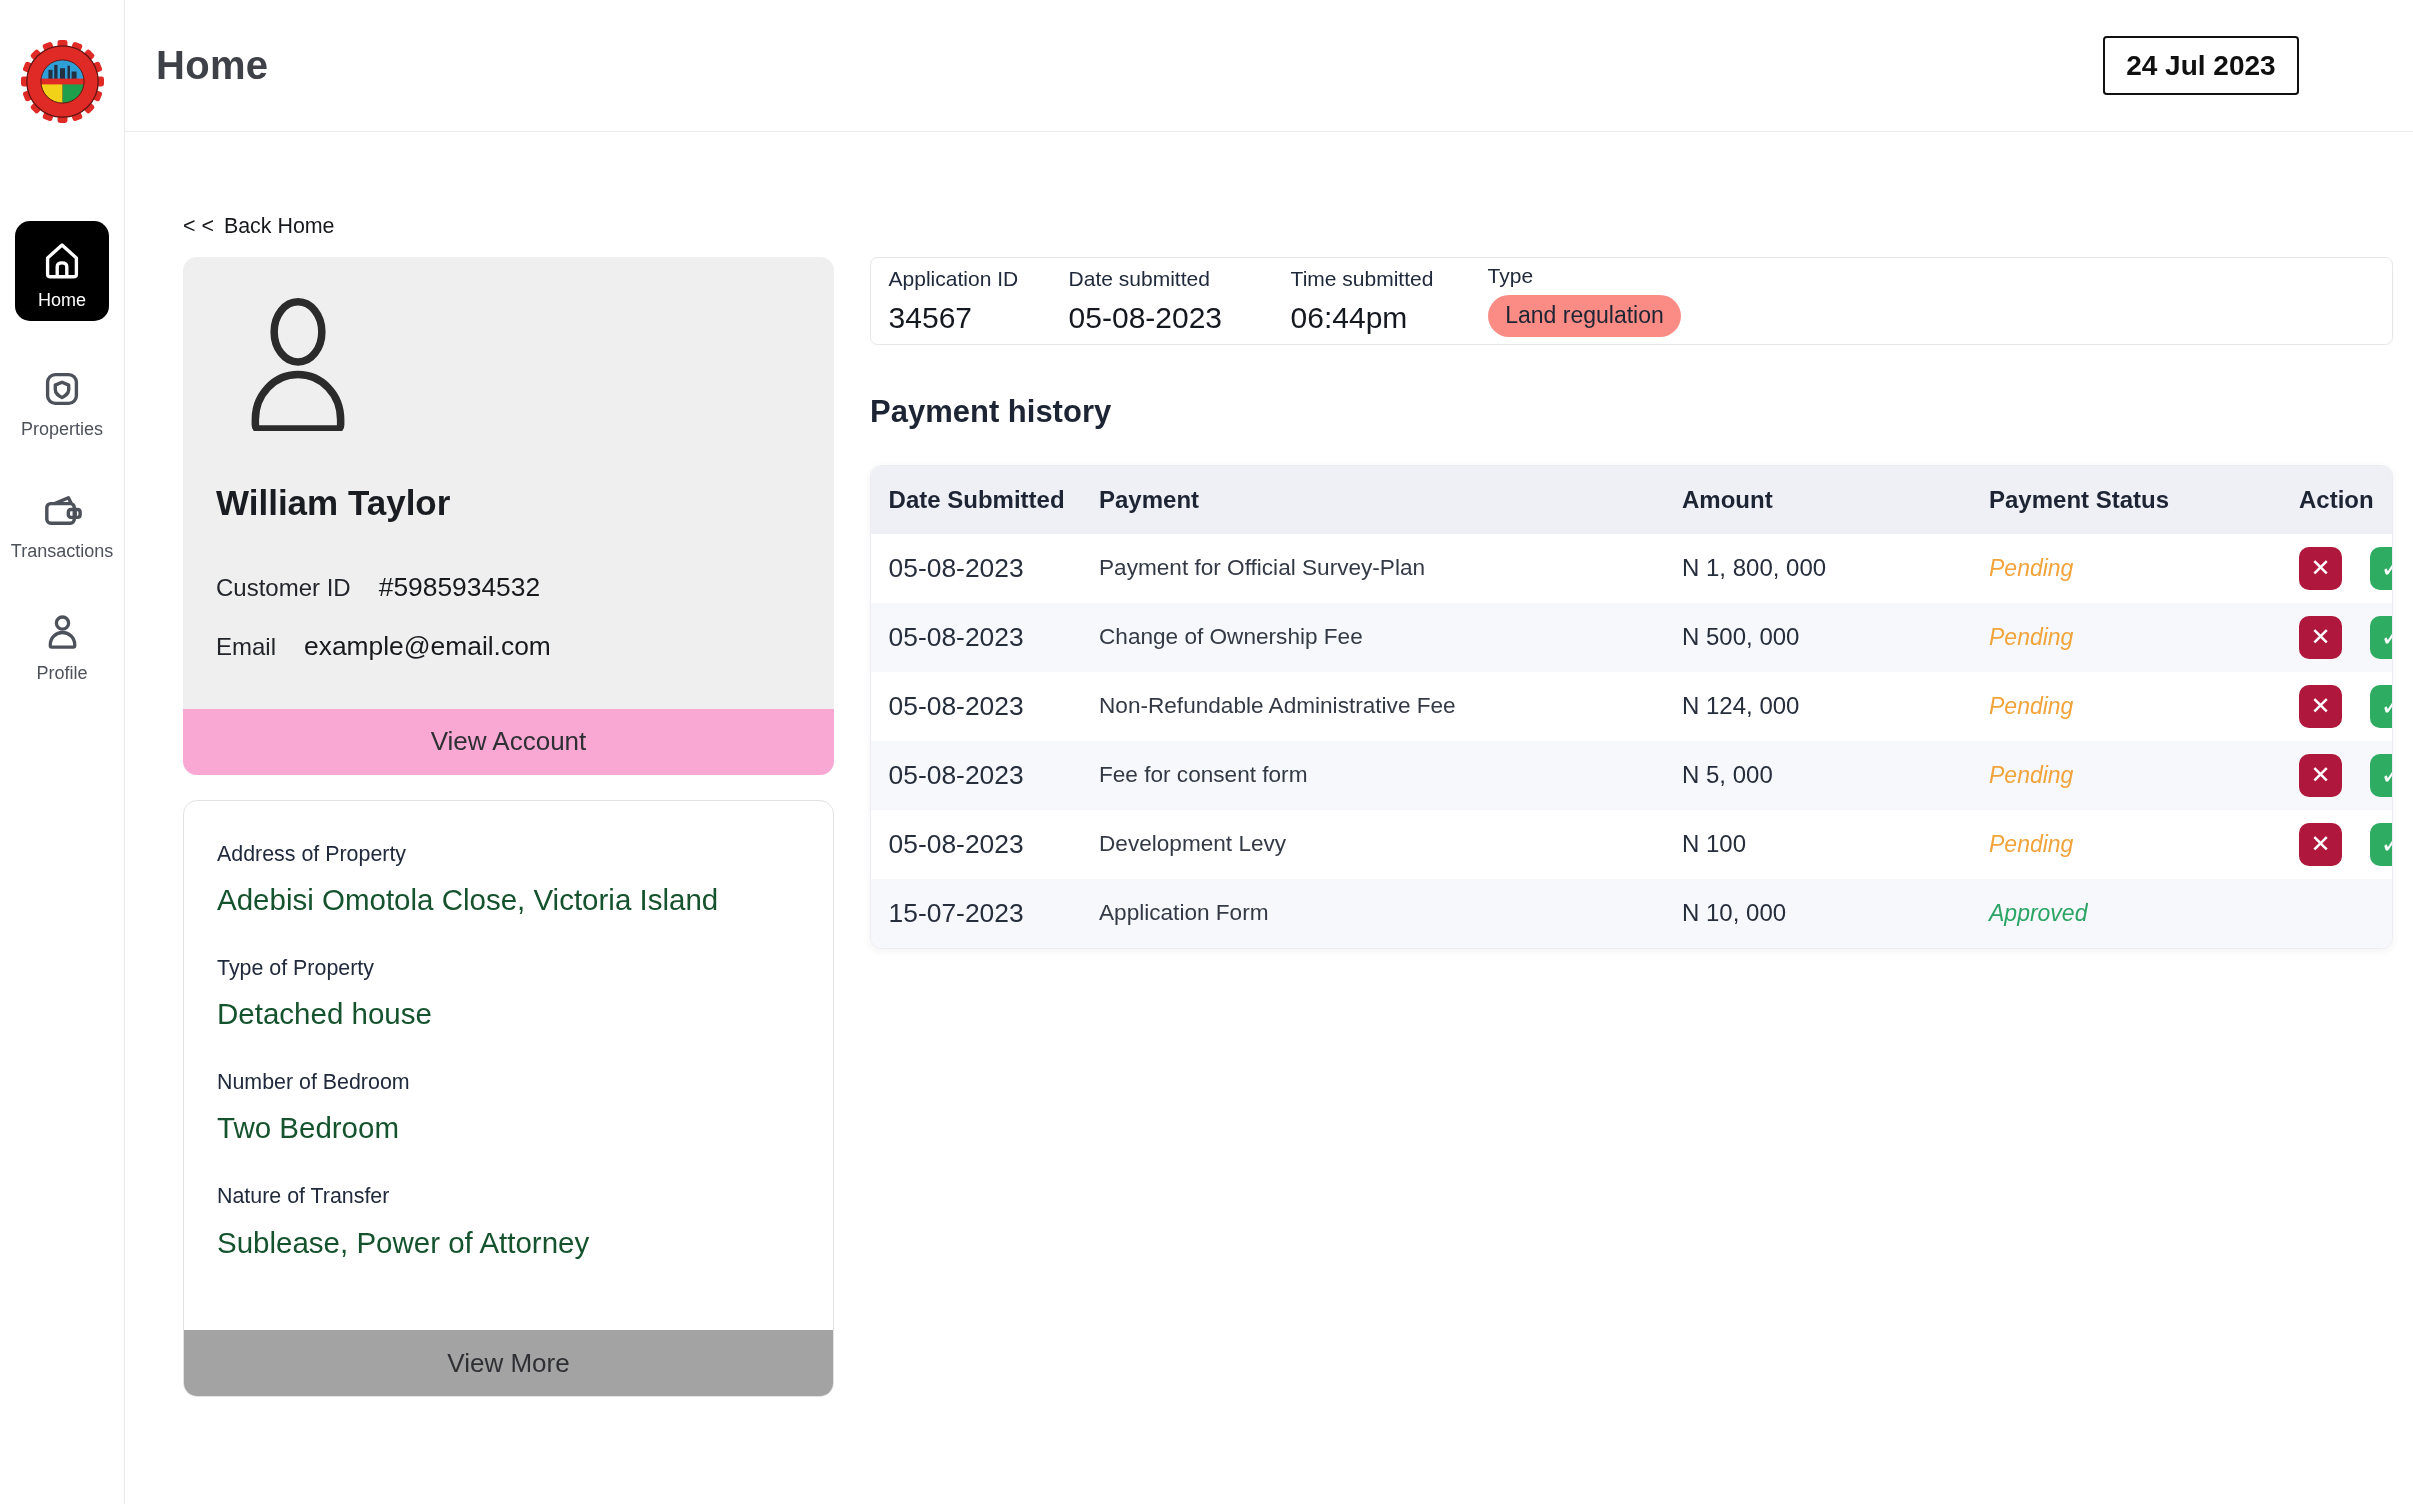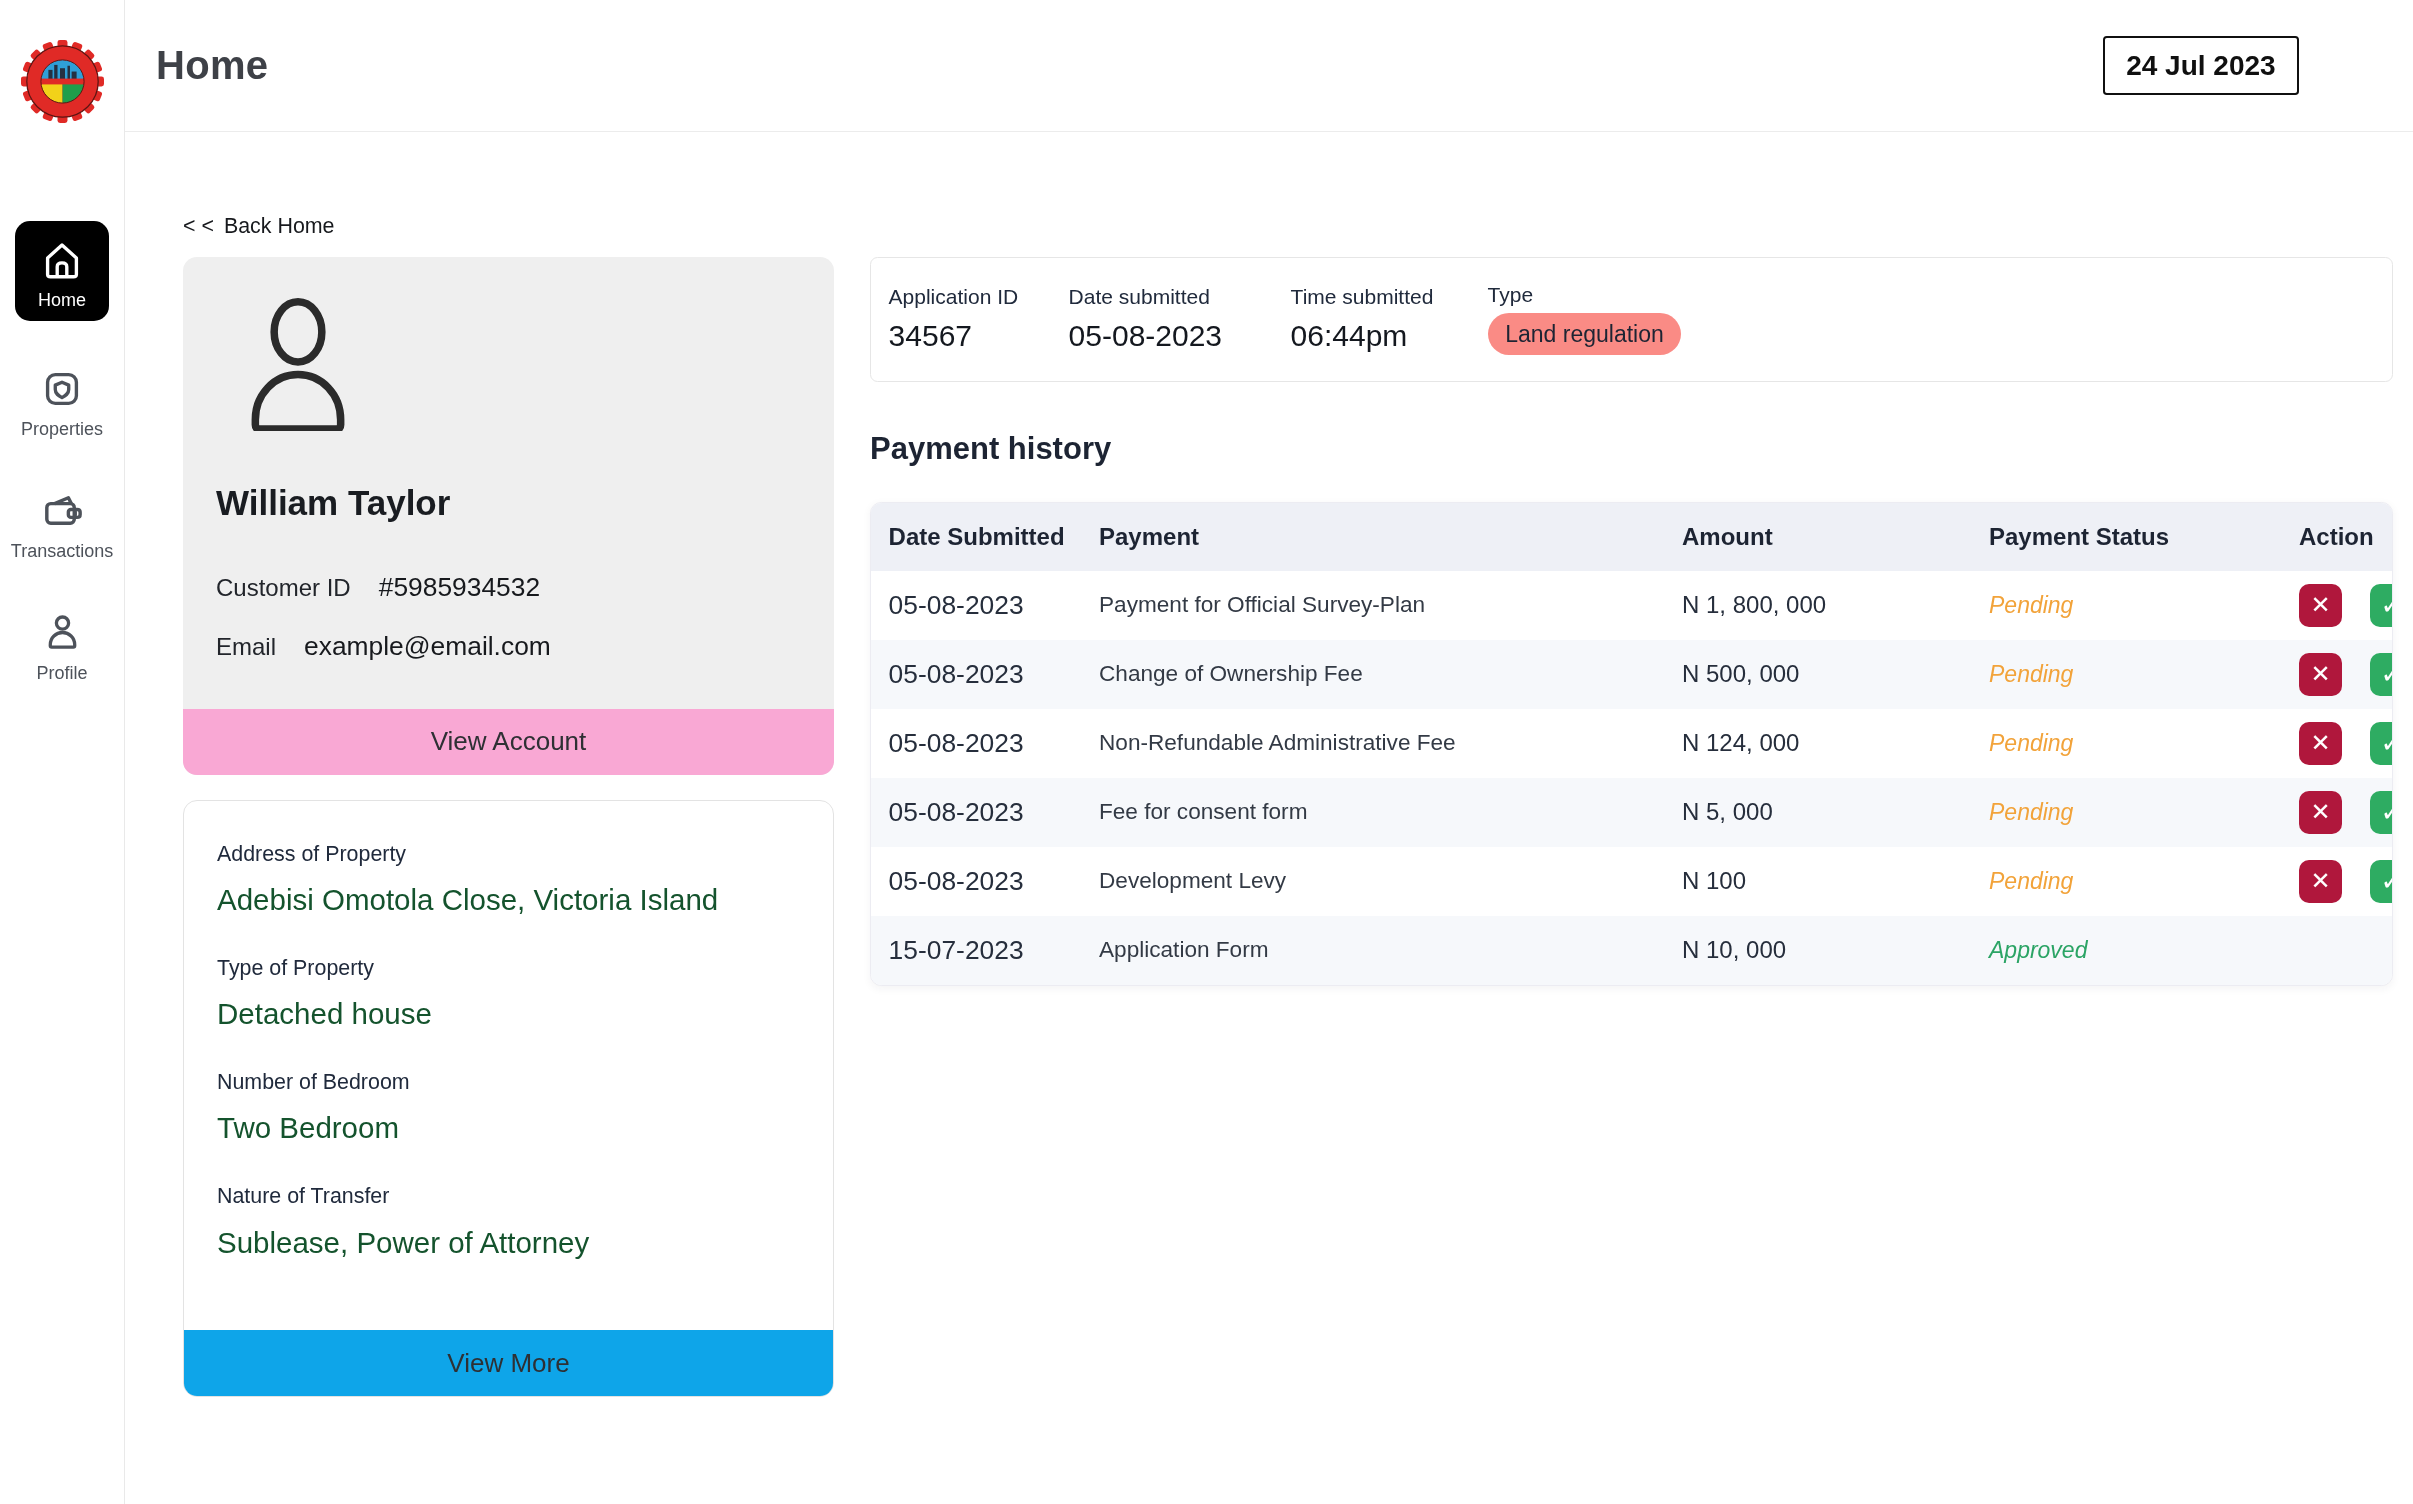--- a/index.html
+++ b/index.html
@@ -46,26 +46,26 @@
   .card-btn { margin-top:47px; background:#f9a8d4; height:66px; display:flex;
     align-items:center; justify-content:center; font-size:26px; color:#2e3034; cursor:pointer; }
 
   
   .property-card { margin-top:25px; background:#fff; border:1.3px solid #e3e3e3;
     border-radius:14px; overflow:hidden; }
   .property-card .fields { padding:41px 25px 6.3px 33px; }
   .pfield { margin-bottom:39px; }
   .pfield .pl { font-size:21.4px; font-weight:500; color:#202a3c; }
   .pfield .pv { font-size:29.5px; color:#14532d; margin-top:16.3px; }
-  .property-card .card-btn { background:#0ea5e9; margin-top:25px; }
+  .property-card .card-btn { background:#a3a3a3; margin-top:25px; }
 
   
   .right-col { flex:1; min-width:0; }
   .info-bar { background:#fff; border:1.3px solid #e6e6e6; border-radius:7.5px;
-    height:125px; display:flex; align-items:center; padding-left:17.6px; }
+    height:88px; display:flex; align-items:center; padding-left:17.6px; }
   .ifield { display:flex; flex-direction:column; }
   .ifield .il { font-size:21px; color:#202a3c; }
   .ifield .iv { font-size:30px; color:#14181f; margin-top:10px; }
   .ifield:nth-child(1){ width:180px; } .ifield:nth-child(2){ width:222px; }
   .ifield:nth-child(3){ width:197px; }
   .type-badge { display:inline-block; background:var(--badge-bg,#FA8B85);
     color:#1d2433; font-size:23px; padding:7.5px 17.6px; border-radius:28px; margin-top:6.3px; }
 
   .ph-title { margin-top:49px; font-size:31px; font-weight:700; color:#1d2433; }
 

